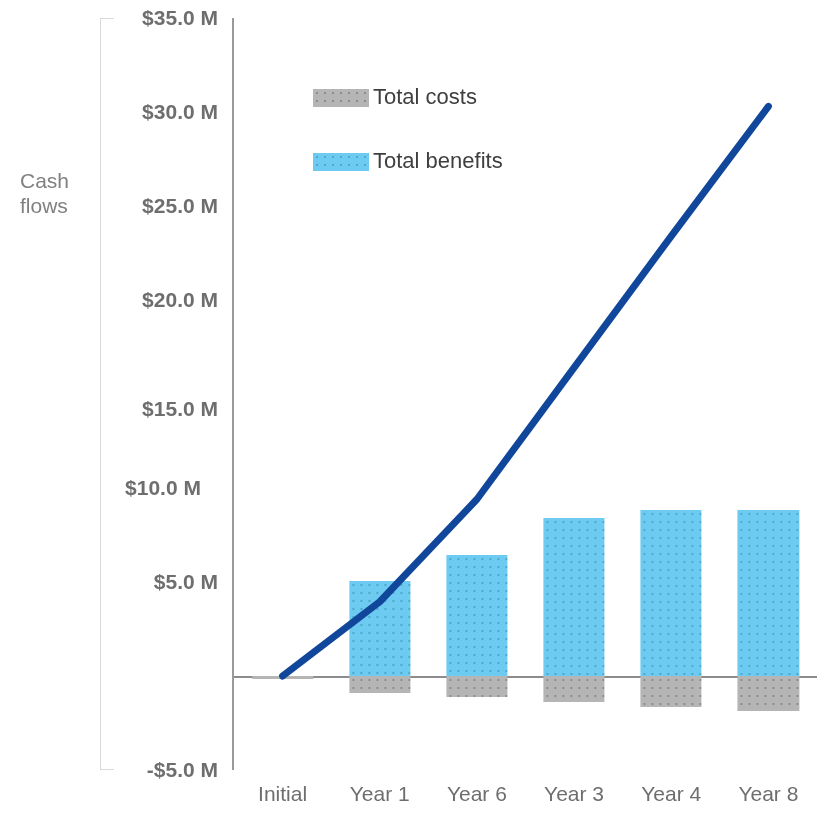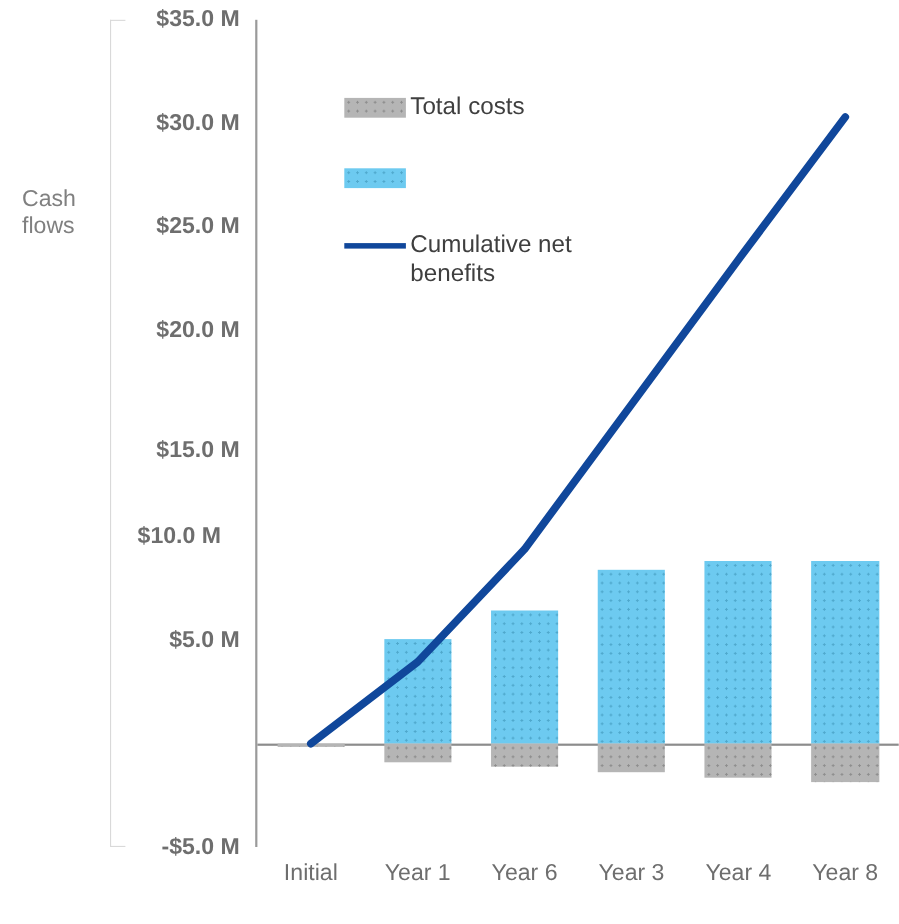--- a/index.html
+++ b/index.html
@@ -252,20 +252,17 @@
       <div class="x-tick" style="left: 534.417px;">Year 8</div>
     </div>
 
   <div id="legend">
     <div class="legend-row">
       <span class="legend-swatch costs"></span>
       <span class="legend-label">Total costs</span>
     </div>
     <div class="legend-row">
       <span class="legend-swatch benefits"></span>
-    </div>
-    <div class="legend-row">
-      <span class="legend-swatch line-swatch"></span>
-      <span class="legend-label">Cumulative net benefits</span>
+      <span class="legend-label">Total benefits</span>
     </div>
   </div>
 
 </div>
 
 </body></html>

